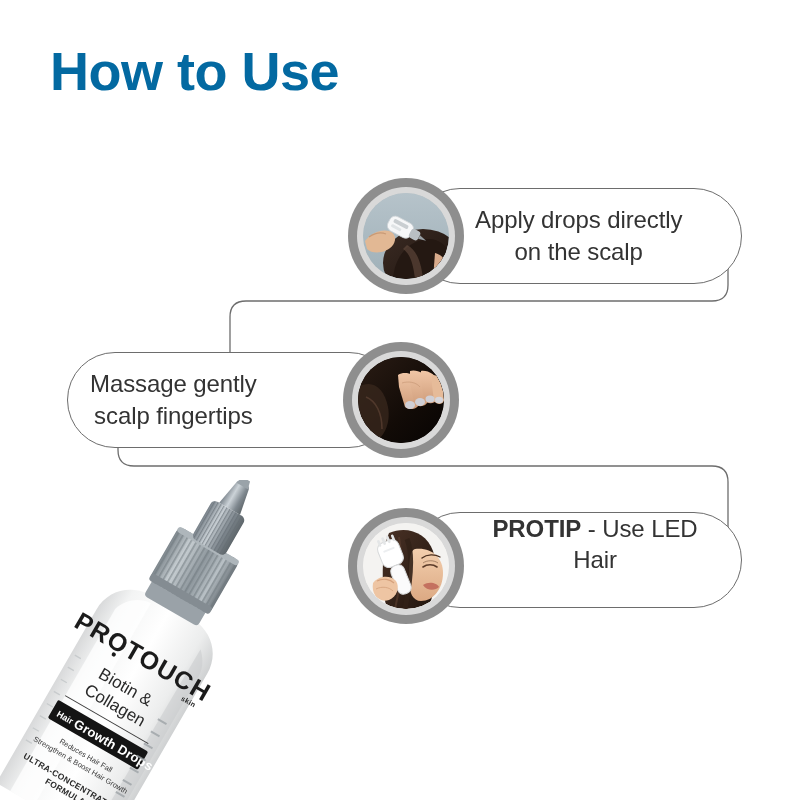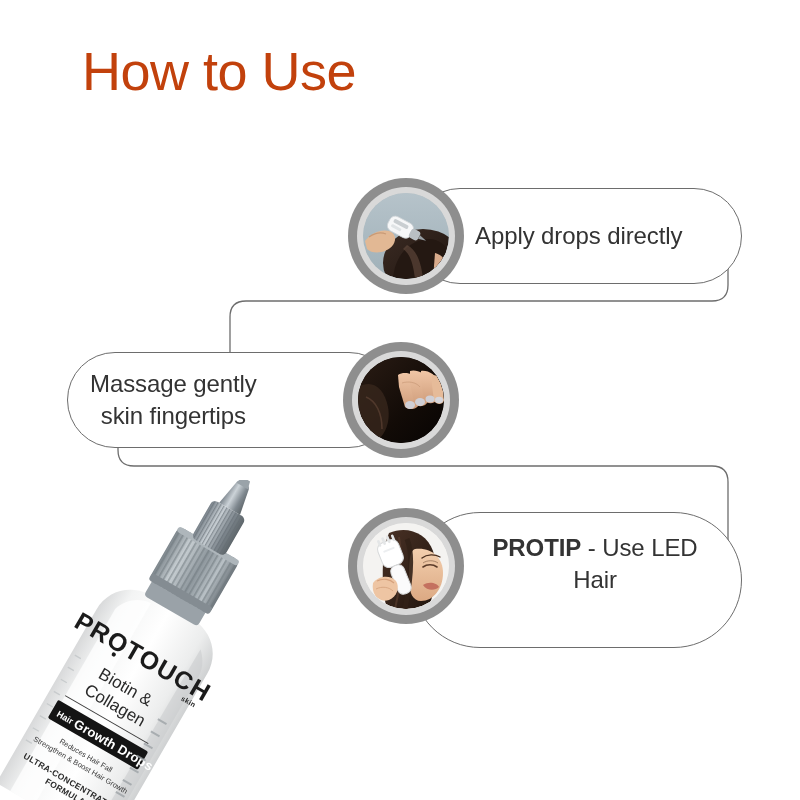--- a/index.html
+++ b/index.html
@@ -22,25 +22,24 @@
     width: 800px;
     height: 800px;
   }
 
   
   #page-title {
     position: absolute;
     left: 50px;
     top: 42px;
     font-size: 54px;
-    font-weight: 400;
+    font-weight: 700;
     letter-spacing: -0.5px;
-    color: #c2410c;
+    color: #0369a1;
     line-height: 1.1;
-    margin-left: 32px;
   }
 
   
   #connectors {
     position: absolute;
     left: 0; top: 0;
     width: 800px;
     height: 800px;
     pointer-events: none;
   }
@@ -116,20 +115,21 @@
              L 246 301 Q 230 301 230 317 L 230 381" stroke="#6d6d6d" stroke-width="1.3" fill="none"></path>
 
     <path d="M 360 402 L 134 402 Q 118 402 118 418 L 118 450 Q 118 466 134 466
              L 712 466 Q 728 466 728 482 L 728 548" stroke="#6d6d6d" stroke-width="1.3" fill="none"></path>
   </svg>
 
   <div class="step">
     <div class="pill" style="left:412px; top:188px; width:330px; height:96px;">
       <span class="pill-text" style="padding-left:62px;">
         <span>Apply drops directly</span><br>
+        <span>on the scalp</span>
       </span>
     </div>
 
     <div class="badge" style="left:348px; top:178px; width:116px; height:116px;">
       <div class="badge-inner" style="width:98px; height:98px;">
         <div class="badge-photo" style="width:86px; height:86px;">
           <svg width="86" height="86" viewBox="0 0 86 86">
             <defs>
               <clipPath id="c1">
                   <circle cx="43" cy="43" r="43"></circle>
@@ -166,21 +166,21 @@
           </svg>
         </div>
       </div>
     </div>
   </div>
 
   <div class="step">
     <div class="pill" style="left:67px; top:352px; width:330px; height:96px;">
       <span class="pill-text" style="padding-right:28px;">
         <span>Massage gently</span><br>
-        <span>skin fingertips</span>
+        <span>scalp fingertips</span>
       </span>
     </div>
 
     <div class="badge" style="left:343px; top:342px; width:116px; height:116px;">
       <div class="badge-inner" style="width:98px; height:98px;">
         <div class="badge-photo" style="width:86px; height:86px; background:#140d09;">
           <svg width="86" height="86" viewBox="0 0 86 86">
             <defs>
               <clipPath id="c2">
                   <circle cx="43" cy="43" r="43"></circle>
@@ -213,21 +213,21 @@
                 <path d="M44 26 C50 24 58 25 62 30" stroke="#c08f6d" stroke-width="0.9" fill="none" opacity="0.6"></path>
               </g>
             </g>
           </svg>
         </div>
       </div>
     </div>
   </div>
 
   <div class="step">
-    <div class="pill" style="left:412px; top:512px; width:330px; height:136px;">
+    <div class="pill" style="left:412px; top:512px; width:330px; height:96px;">
       <span class="pill-text" style="padding-left:58px;">
         <b>PROTIP</b><span> - Use LED Hair</span><br>
         <br>
       </span>
     </div>
 
     <div class="badge" style="left:348px; top:508px; width:116px; height:116px;">
       <div class="badge-inner" style="width:98px; height:98px;">
         <div class="badge-photo" style="width:86px; height:86px; background:#f2f1ef;">
           <svg width="86" height="86" viewBox="0 0 86 86">

